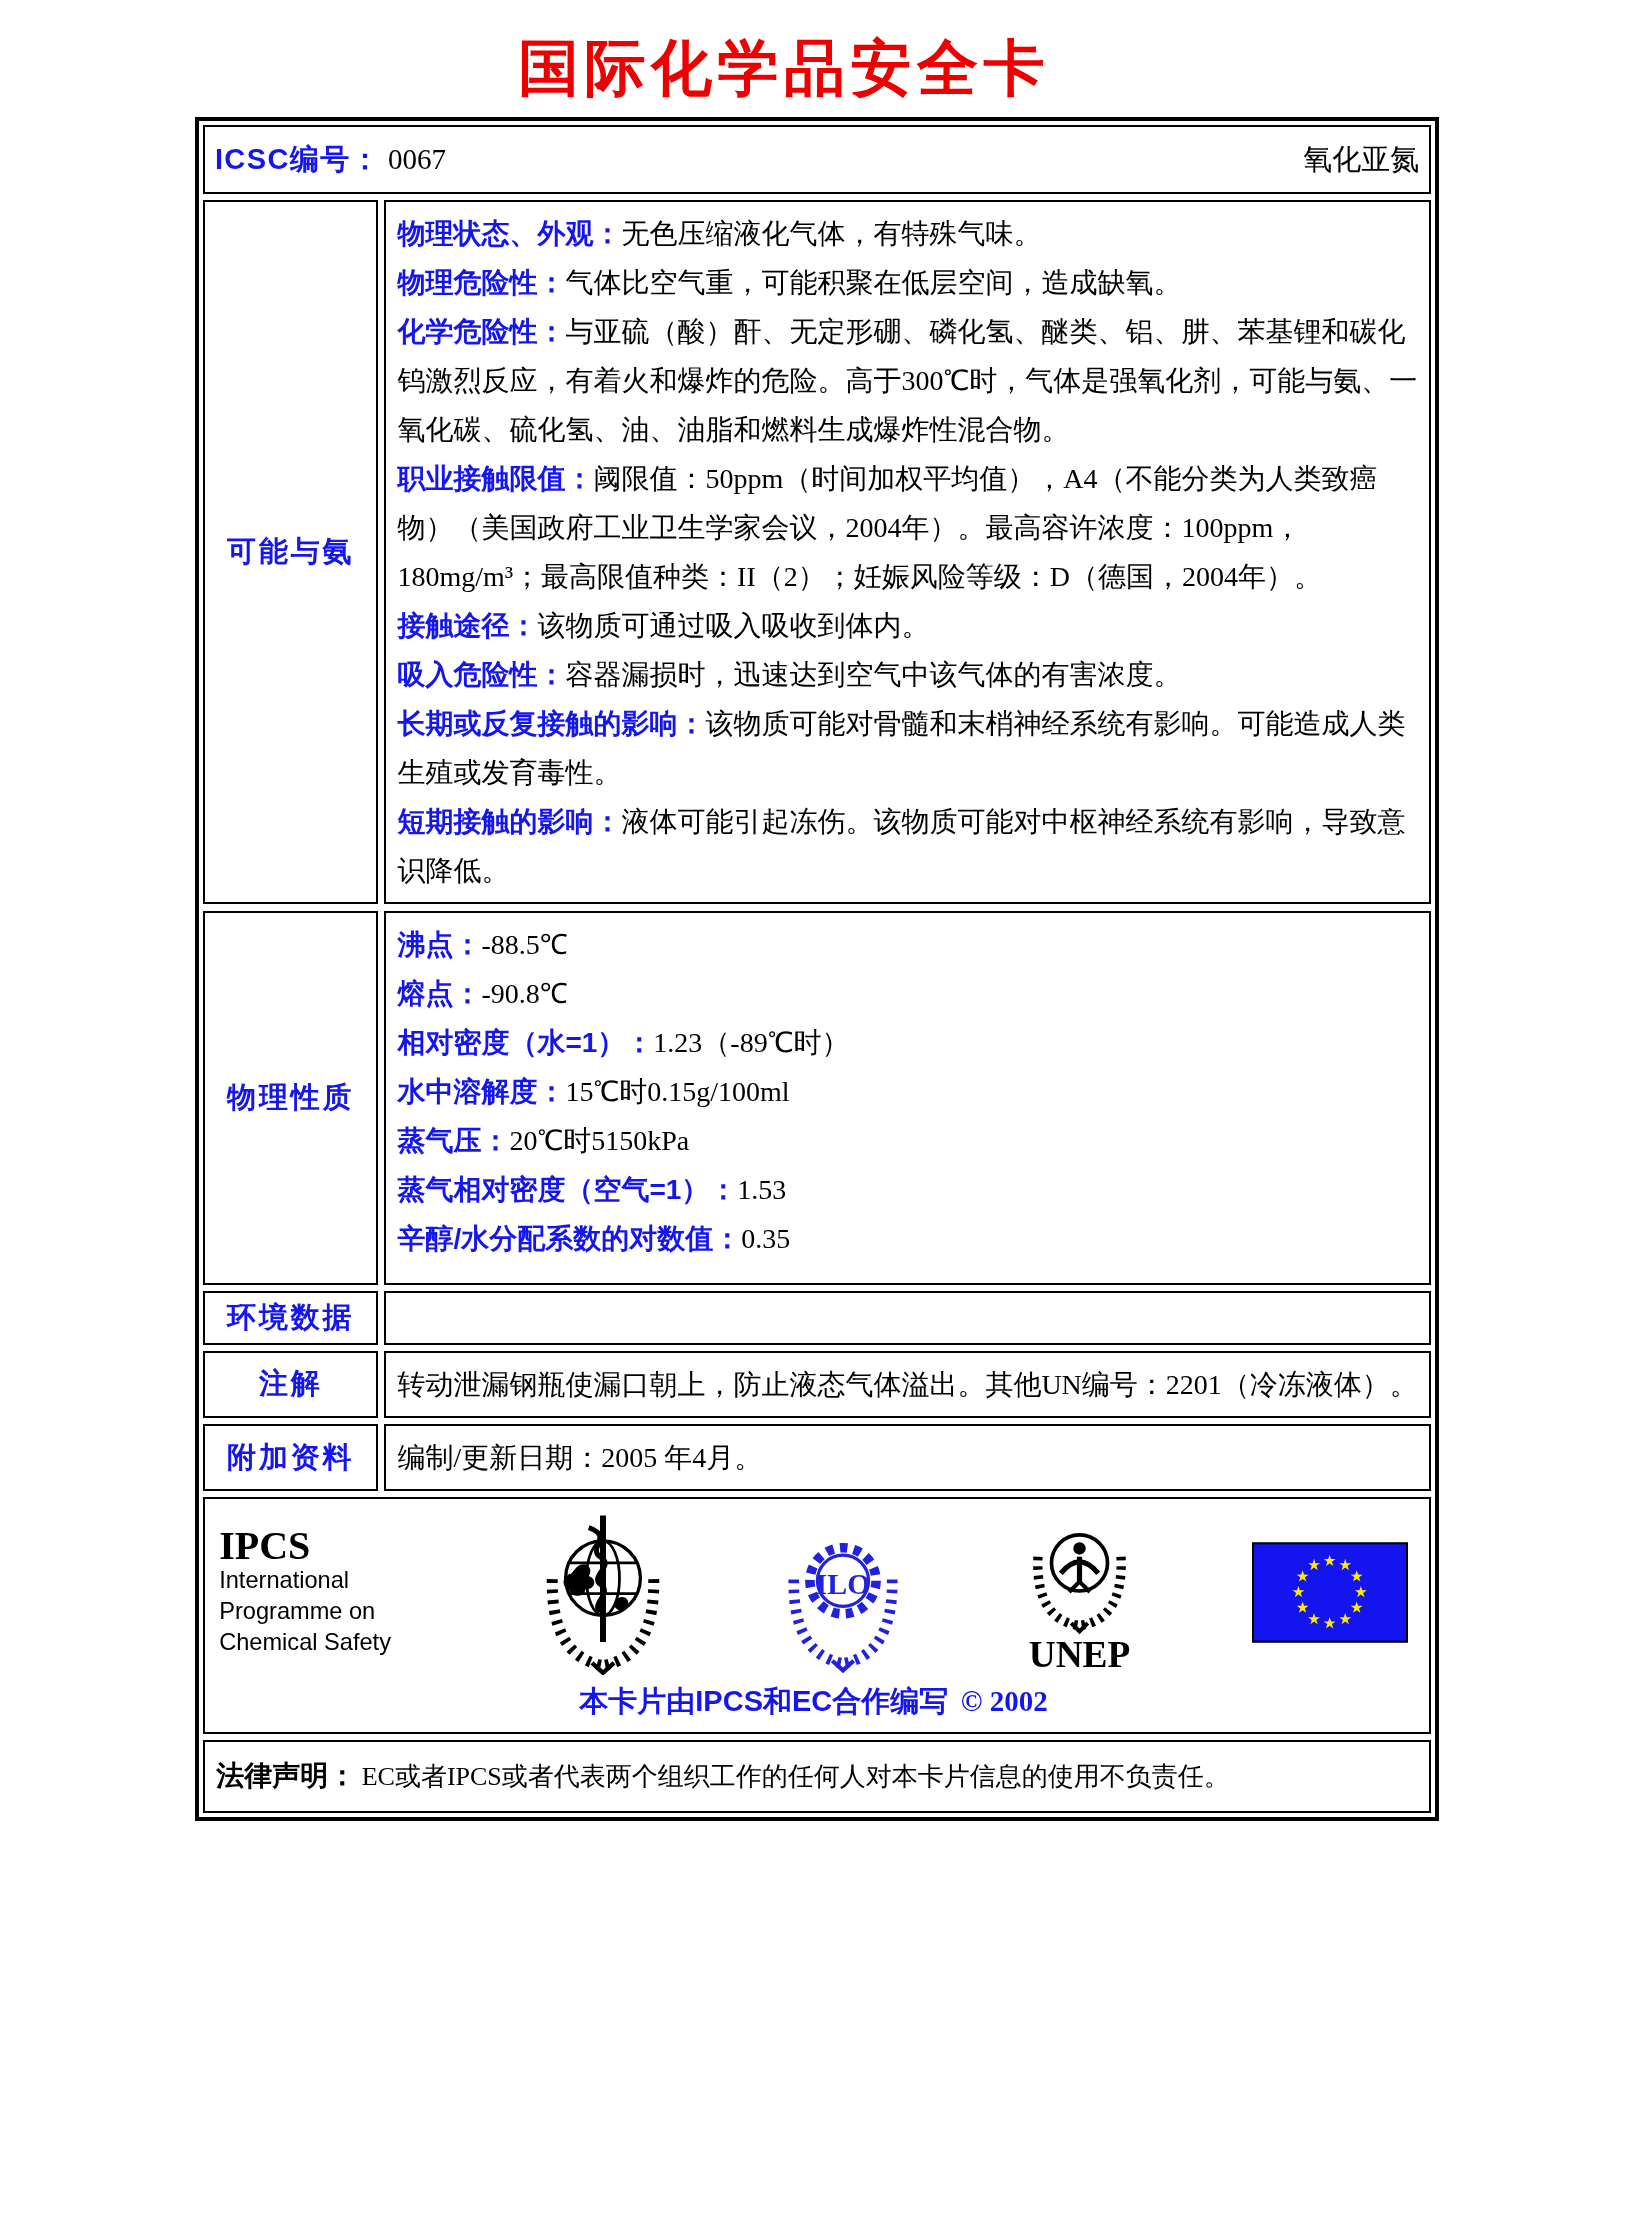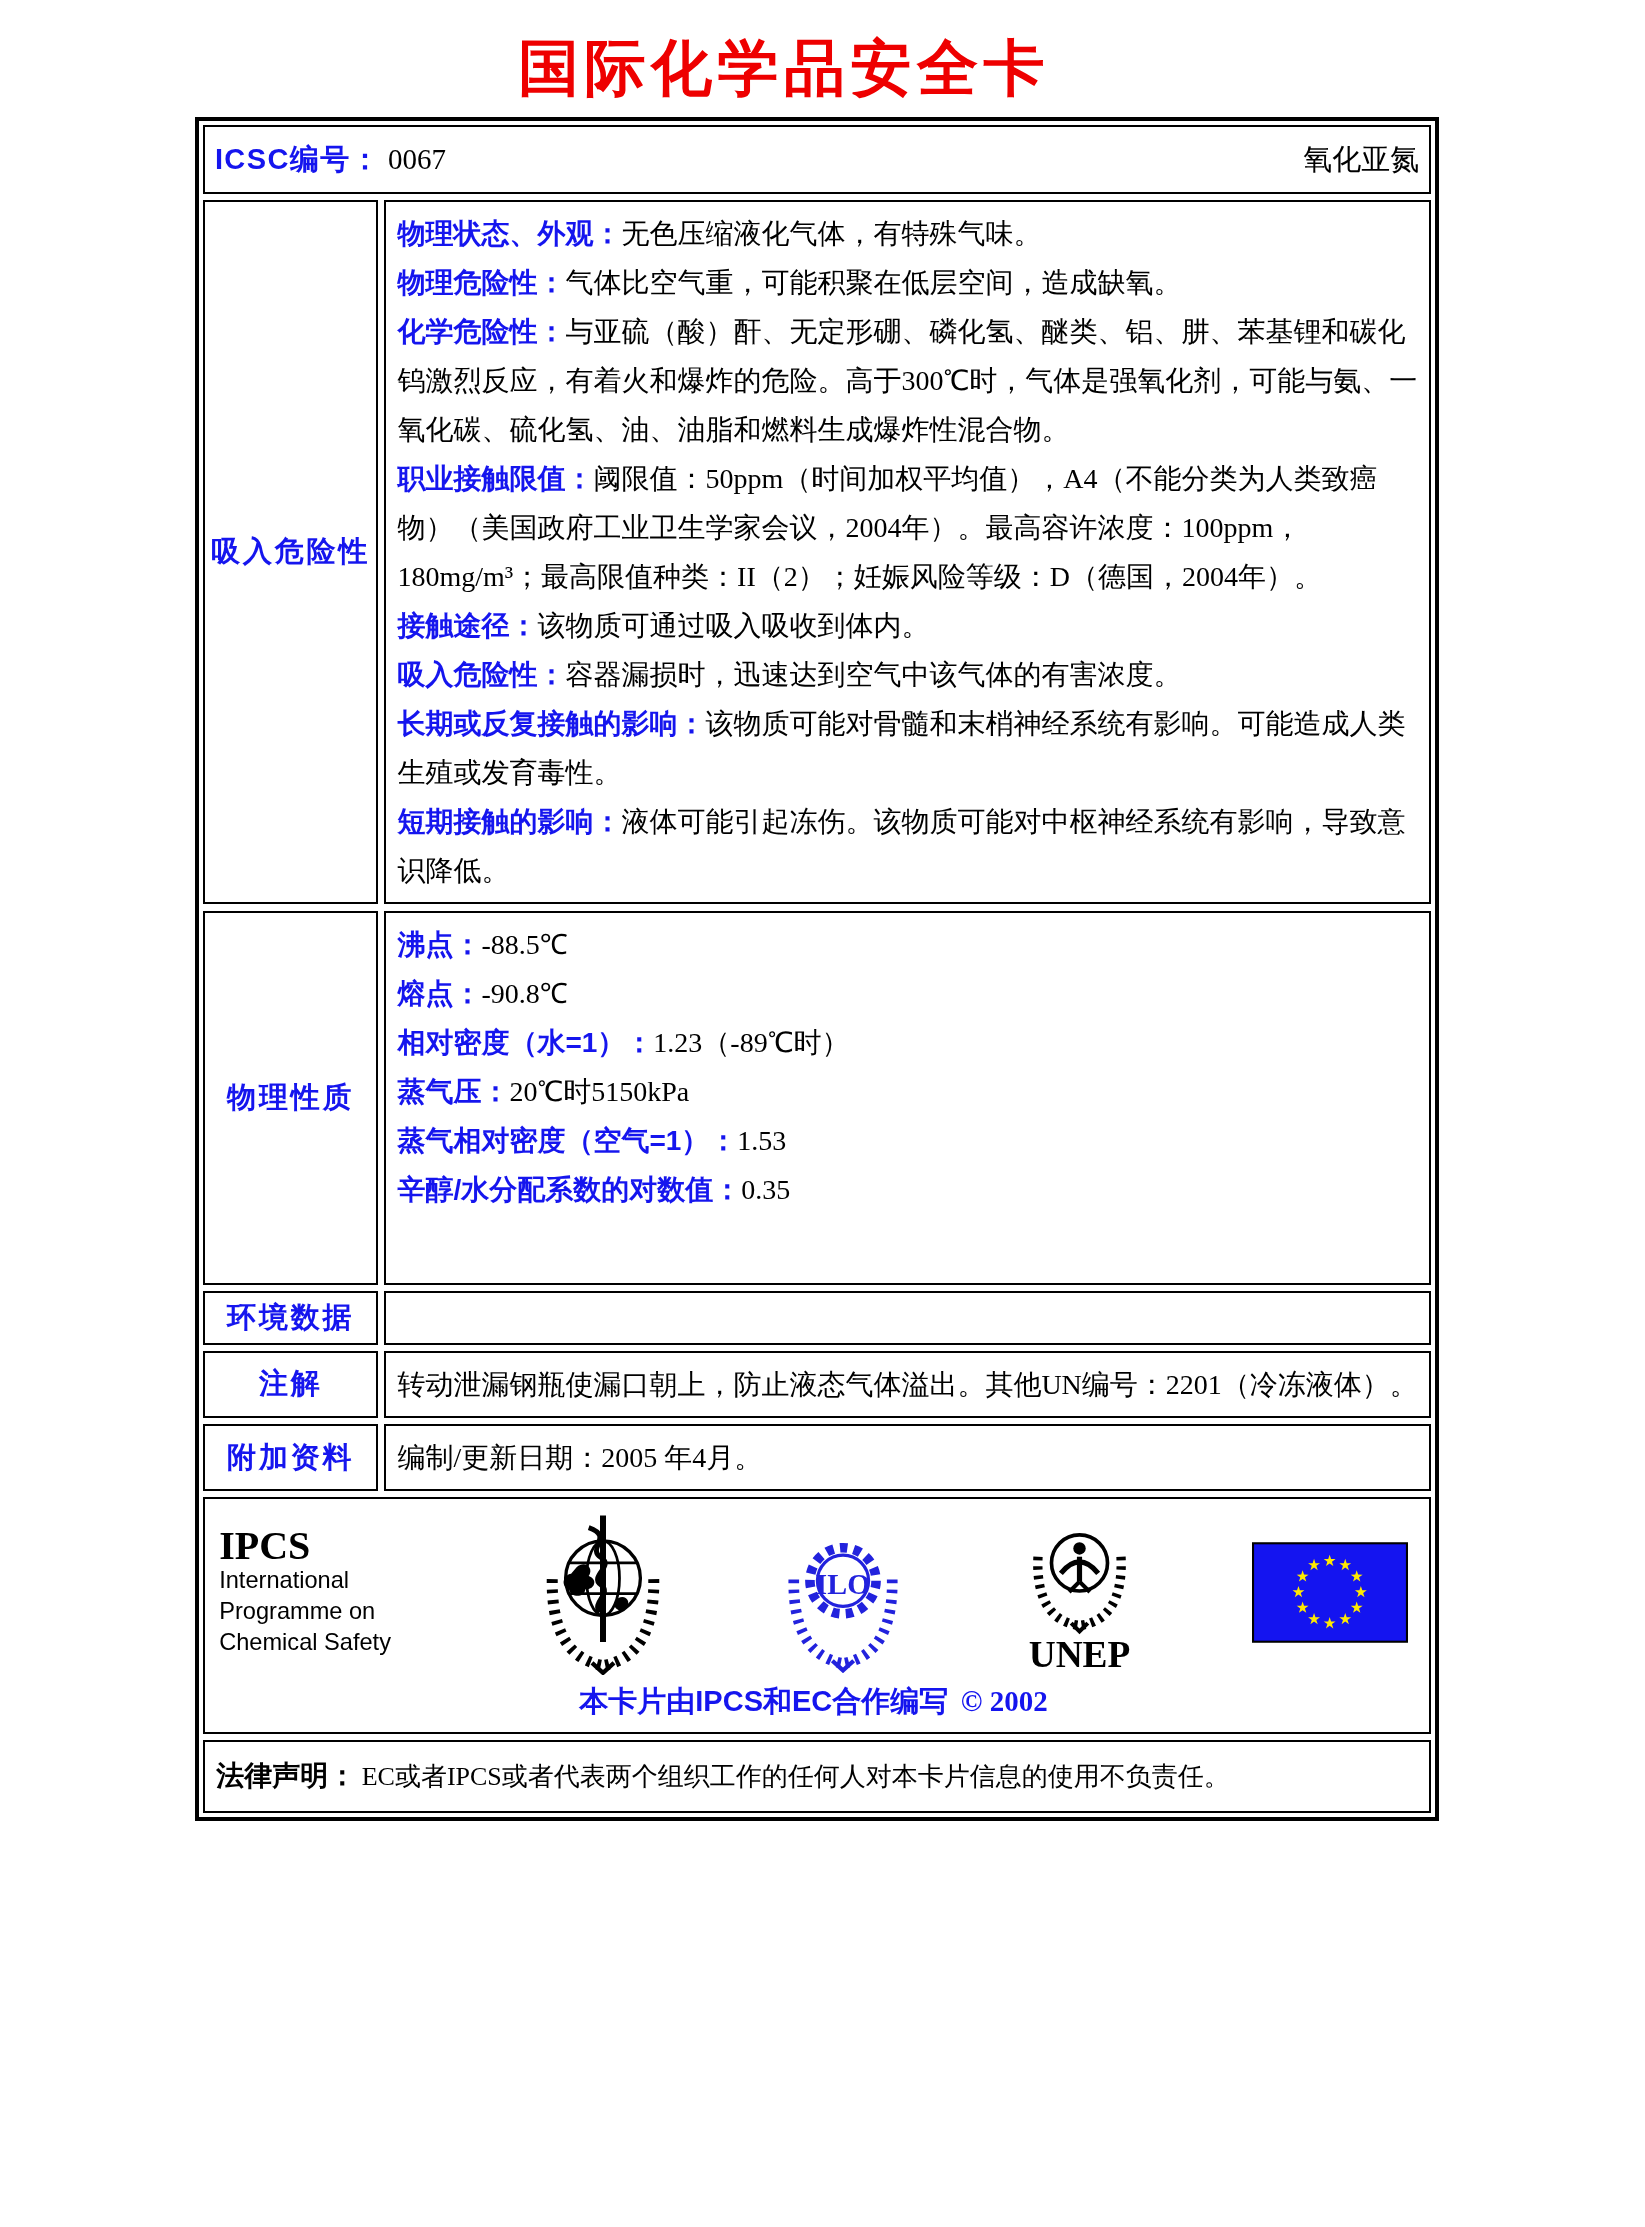--- a/index.html
+++ b/index.html
@@ -93,39 +93,40 @@
     <div class="row">
       <div class="cell header-cell">
         <div>
           <span class="hdr-label">ICSC编号：</span><span class="hdr-number">0067</span>
         </div>
         <span class="hdr-name">氧化亚氮</span>
       </div>
     </div>
 
     <div class="row">
-      <div class="cell label-cell">吸入危险性</div>
+      <div class="cell label-cell">可能与氨</div>
       <div class="cell content-cell">
           <p class="field"><span class="flabel">物理状态、外观：</span><span class="ftext">无色压缩液化气体，有特殊气味。</span></p>
           <p class="field"><span class="flabel">物理危险性：</span><span class="ftext">气体比空气重，可能积聚在低层空间，造成缺氧。</span></p>
           <p class="field"><span class="flabel">化学危险性：</span><span class="ftext">与亚硫（酸）酐、无定形硼、磷化氢、醚类、铝、肼、苯基锂和碳化钨激烈反应，有着火和爆炸的危险。高于300℃时，气体是强氧化剂，可能与氨、一氧化碳、硫化氢、油、油脂和燃料生成爆炸性混合物。</span></p>
           <p class="field"><span class="flabel">职业接触限值：</span><span class="ftext">阈限值：50ppm（时间加权平均值），A4（不能分类为人类致癌物）（美国政府工业卫生学家会议，2004年）。最高容许浓度：100ppm，180mg/m³；最高限值种类：II（2）；妊娠风险等级：D（德国，2004年）。</span></p>
           <p class="field"><span class="flabel">接触途径：</span><span class="ftext">该物质可通过吸入吸收到体内。</span></p>
           <p class="field"><span class="flabel">吸入危险性：</span><span class="ftext">容器漏损时，迅速达到空气中该气体的有害浓度。</span></p>
           <p class="field"><span class="flabel">长期或反复接触的影响：</span><span class="ftext">该物质可能对骨髓和末梢神经系统有影响。可能造成人类生殖或发育毒性。</span></p>
           <p class="field"><span class="flabel">短期接触的影响：</span><span class="ftext">液体可能引起冻伤。该物质可能对中枢神经系统有影响，导致意识降低。</span></p>
         </div>
     </div>
 
     <div class="row">
       <div class="cell label-cell min-physical">物理性质</div>
       <div class="cell content-cell min-physical">
           <p class="field"><span class="flabel">沸点：</span><span class="ftext">-88.5℃</span></p>
           <p class="field"><span class="flabel">熔点：</span><span class="ftext">-90.8℃</span></p>
           <p class="field"><span class="flabel">相对密度（水=1）：</span><span class="ftext">1.23（-89℃时）</span></p>
+          <p class="field"><span class="flabel">水中溶解度：</span><span class="ftext">15℃时0.15g/100ml</span></p>
           <p class="field"><span class="flabel">蒸气压：</span><span class="ftext">20℃时5150kPa</span></p>
           <p class="field"><span class="flabel">蒸气相对密度（空气=1）：</span><span class="ftext">1.53</span></p>
           <p class="field"><span class="flabel">辛醇/水分配系数的对数值：</span><span class="ftext">0.35</span></p>
         </div>
     </div>
 
     <div class="row">
       <div class="cell label-cell min-env">环境数据</div>
       <div class="cell content-cell min-env"></div>
     </div>

